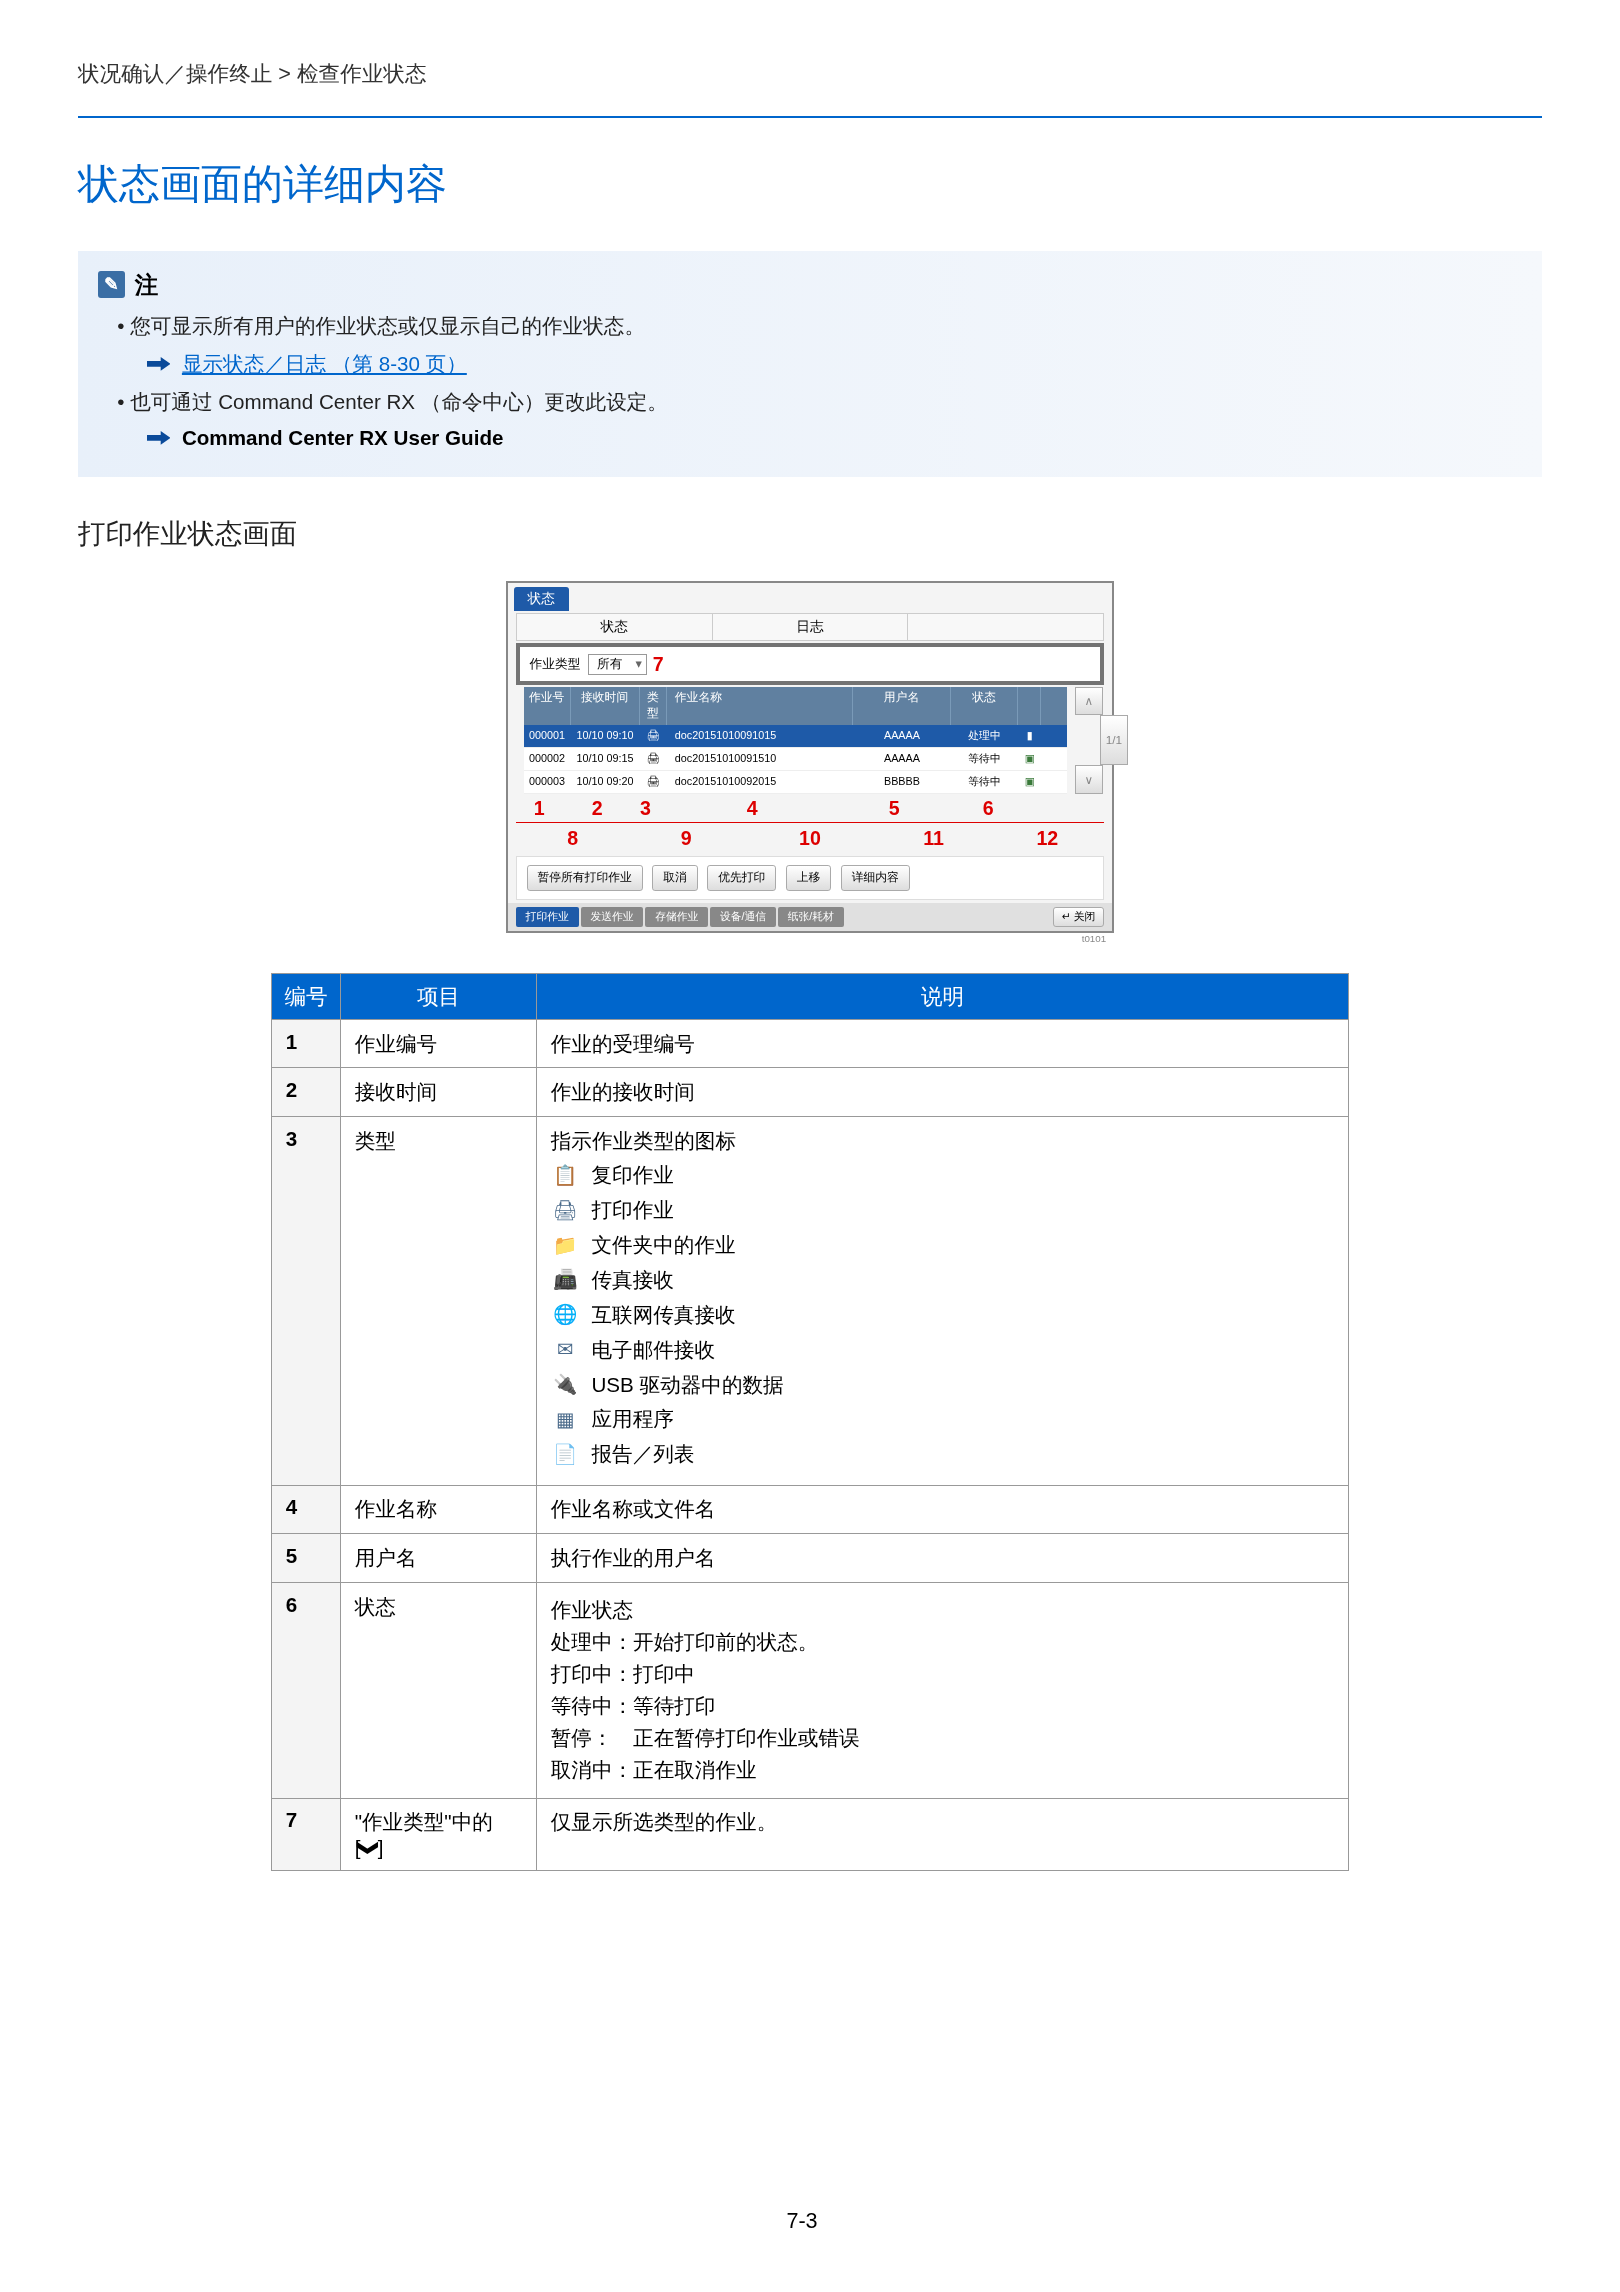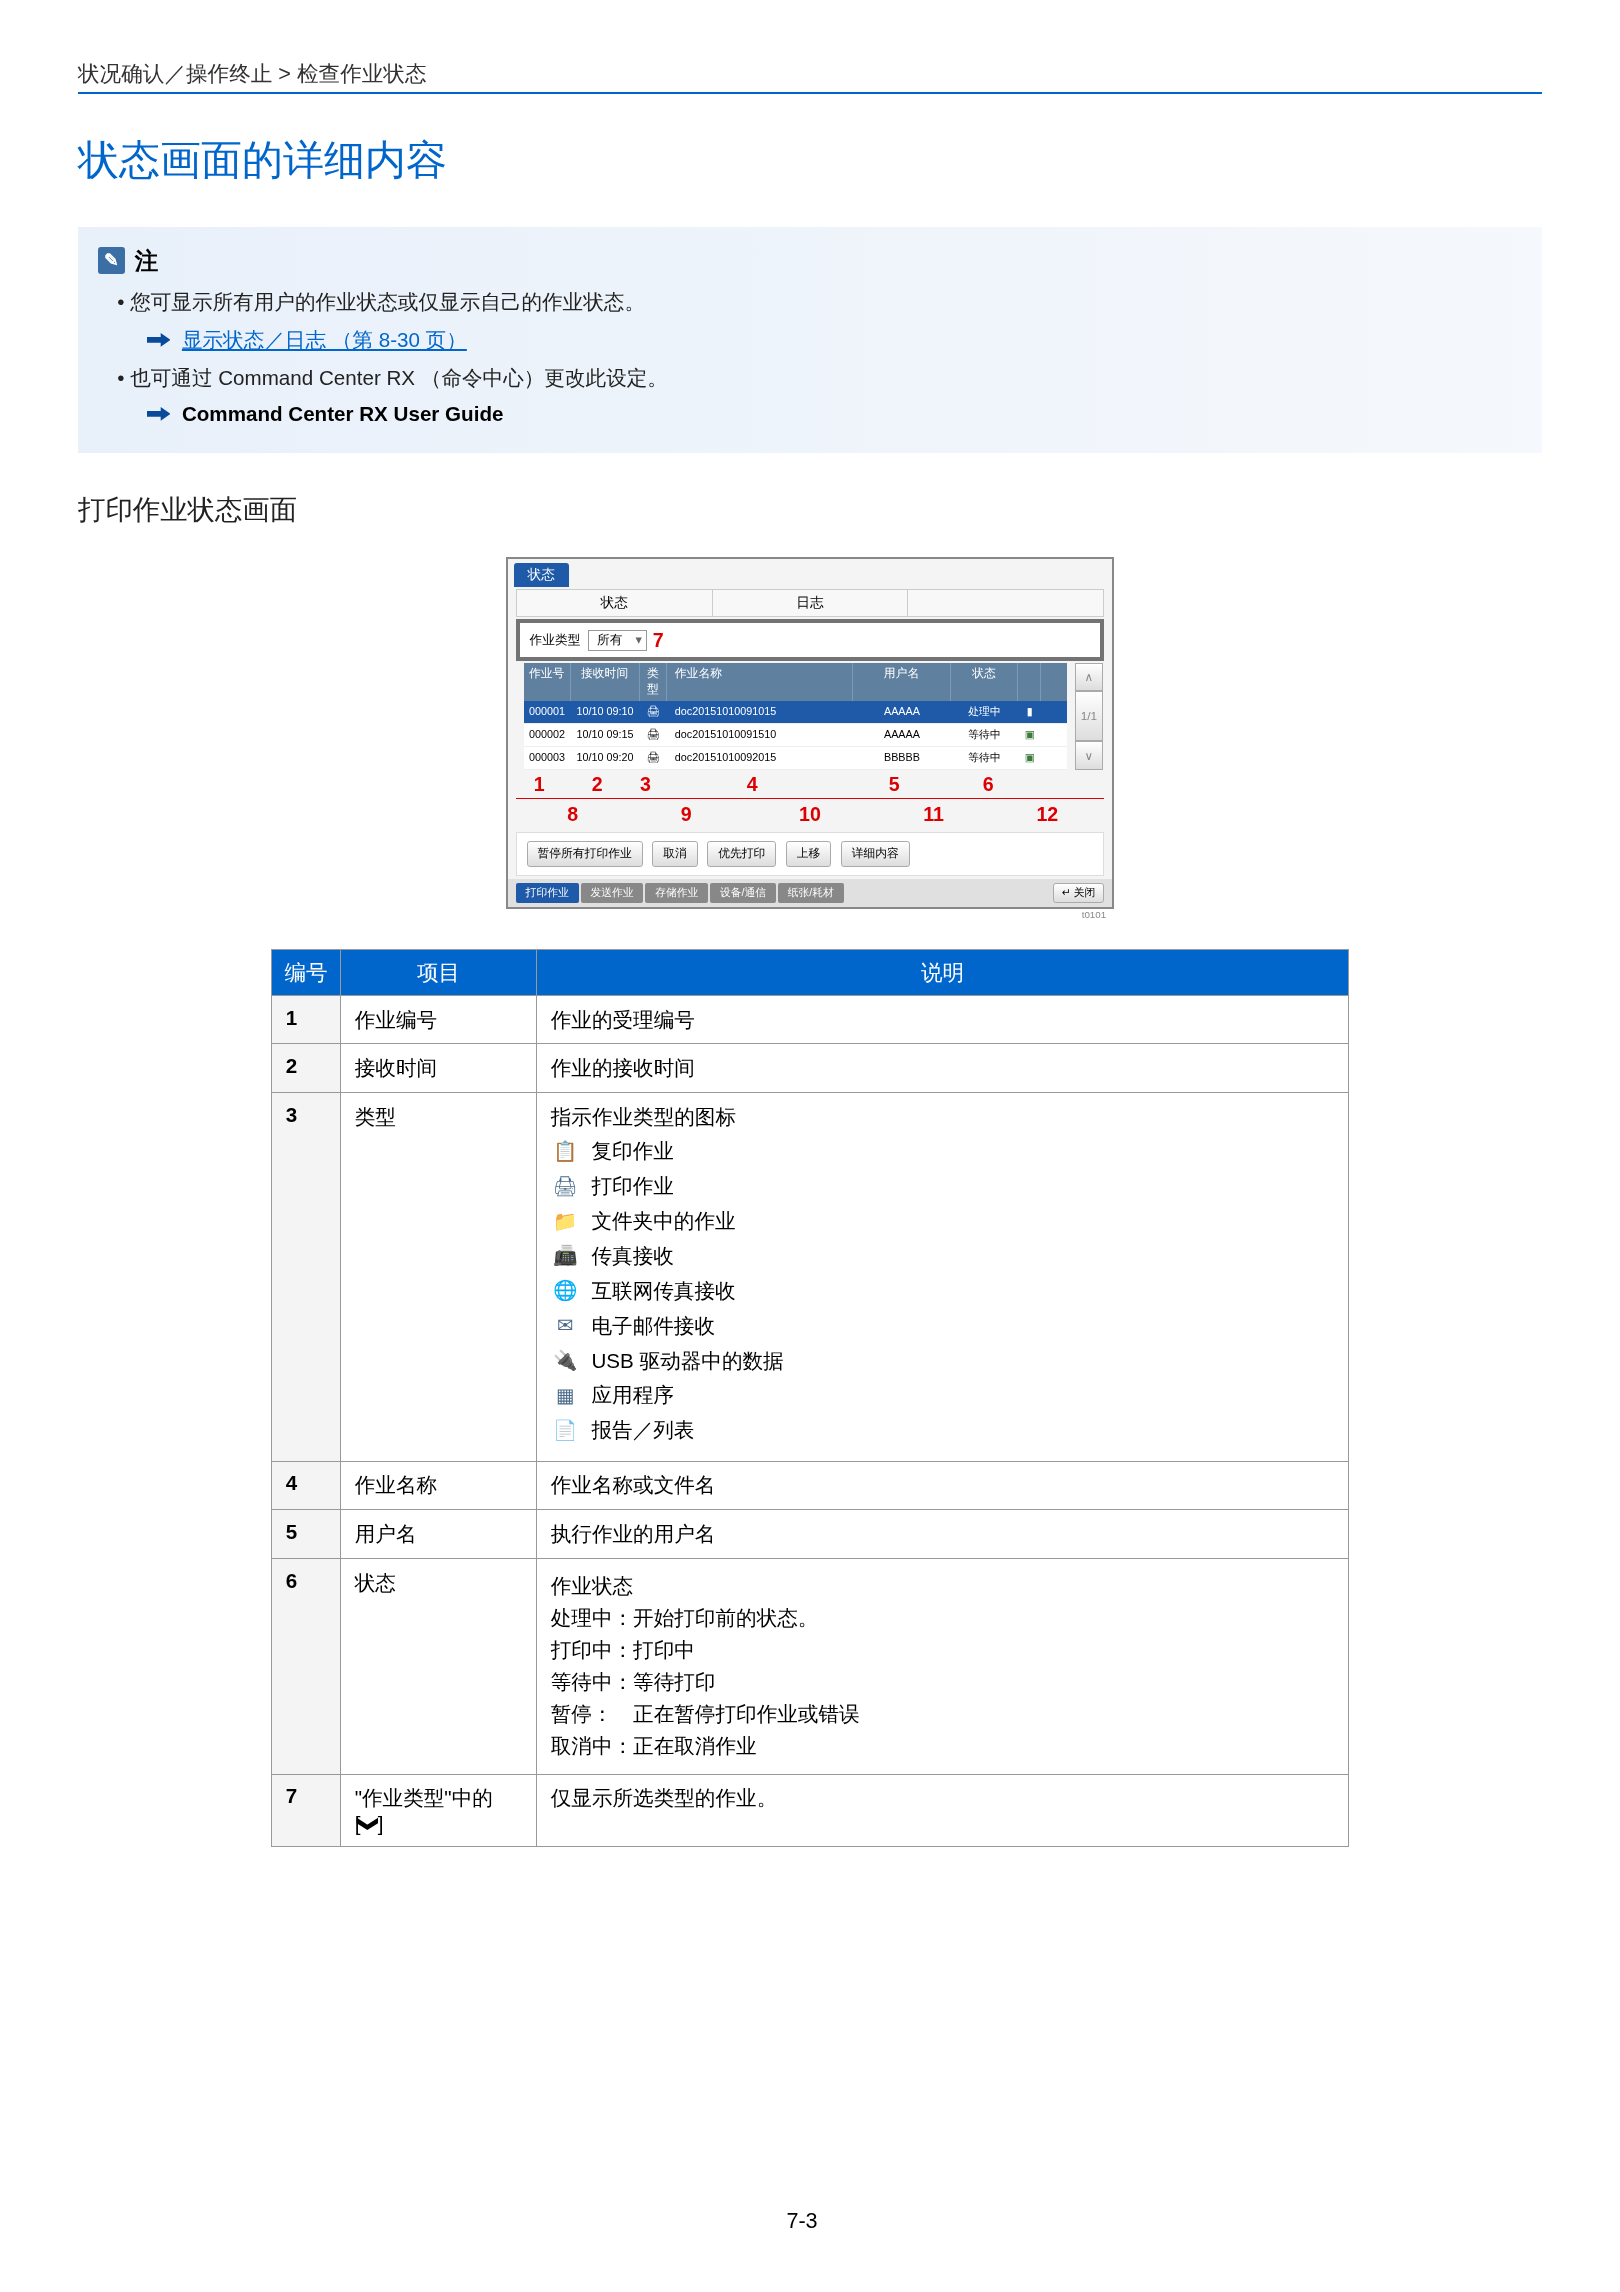--- a/index.html
+++ b/index.html
@@ -7,21 +7,21 @@
     font-family: "Microsoft YaHei", "SimSun", Arial, sans-serif;
     background: #fff;
     width: 1620px;
     height: 2293px;
     position: relative;
     padding: 59px 78px;
   }
   .breadcrumb {
     font-size: 21.6px;
     color: #333;
-    padding-bottom: 4px;
+    padding-bottom: 28px;
     border-bottom: 2px solid #0066cc;
     margin-bottom: 39px;
   }
   .page-title {
     font-size: 41px;
     color: #0066cc;
     font-weight: normal;
     margin-bottom: 39px;
   }
   .note-box {
@@ -367,21 +367,21 @@
           <div class="col-time">10/10 09:20</div>
           <div class="col-type">🖨</div>
           <div class="col-name">doc20151010092015</div>
           <div class="col-user">BBBBB</div>
           <div class="col-status">等待中</div>
           <div class="col-st-icon" style="color:#3a7a3a">▣</div>
         </div>
       </div>
       <div style="display:flex;flex-direction:column;width:29px;">
         <div class="scroll-btn" style="flex:1;display:flex;align-items:center;justify-content:center;">∧</div>
-        <div class="scroll-btn" style="padding:17px 0;">1/1</div>
+        <div class="scroll-btn" style="padding:17px 0;margin-left:25px;">1/1</div>
         <div class="scroll-btn" style="flex:1;display:flex;align-items:center;justify-content:center;">∨</div>
       </div>
     </div>
 
     <div class="red-numbers-row">
       <div style="width:47px">1</div>
       <div style="width:69px">2</div>
       <div style="width:27.4px">3</div>
       <div style="width:186px">4</div>
       <div style="width:98px">5</div>

